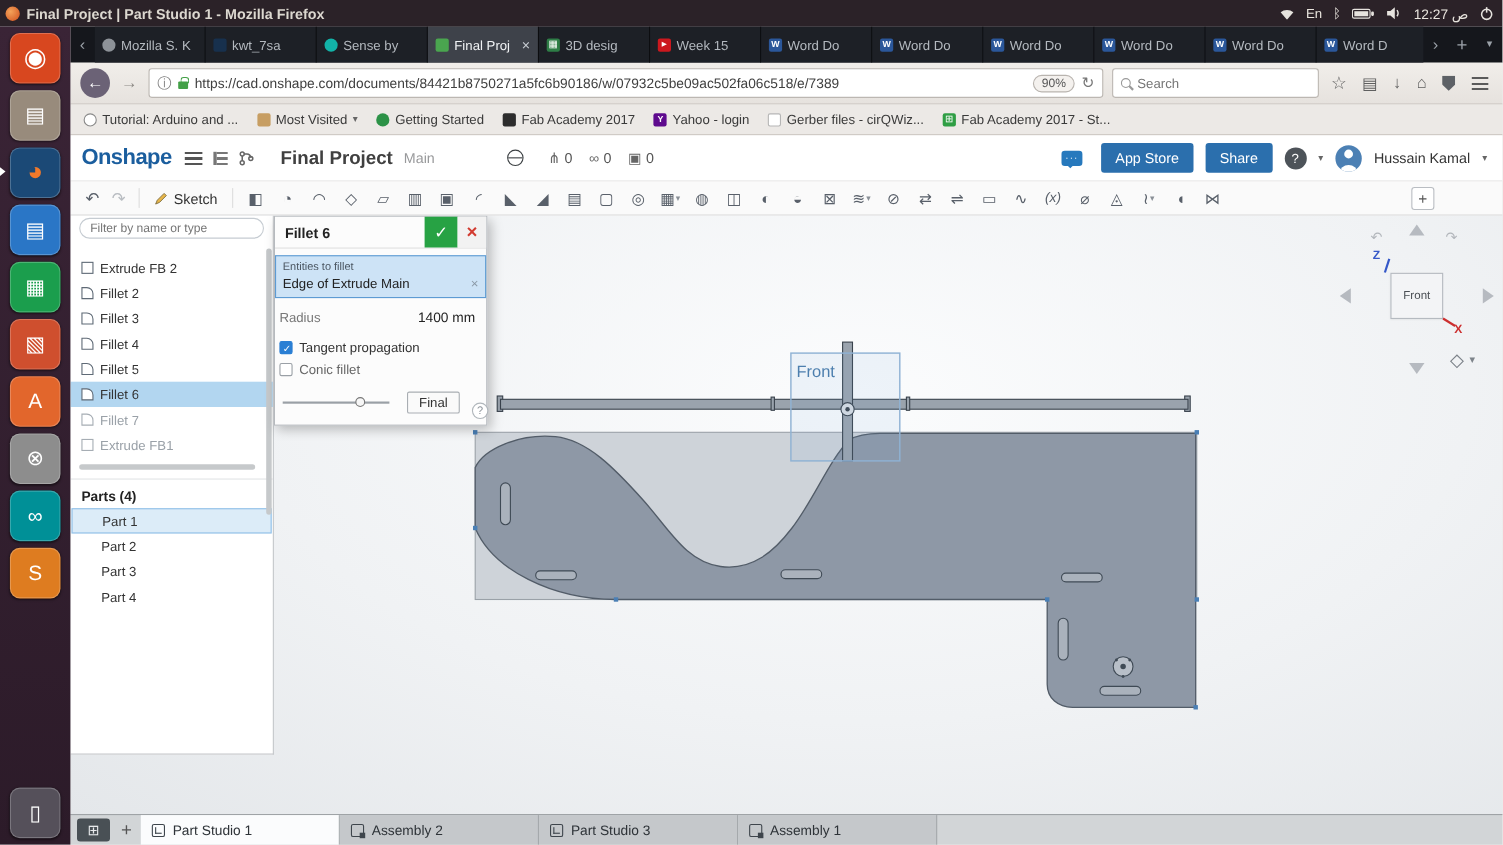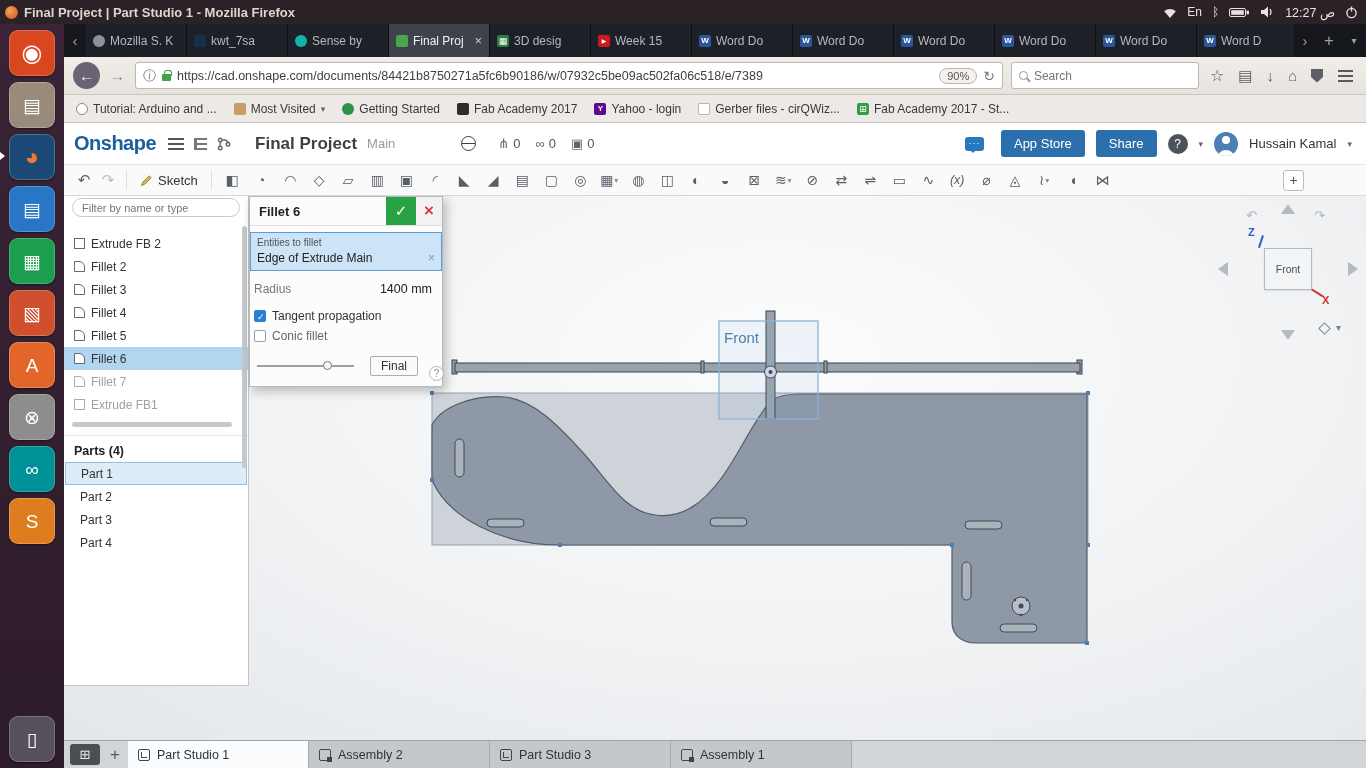--- a/index.html
+++ b/index.html
@@ -142,21 +142,21 @@
 .f-row{height:23px;display:flex;align-items:center;gap:6px;padding:0 10px;font-size:12px;color:#333}
 .f-row.selected{background:var(--selection,#b2d6f0)}
 .f-row.suppressed{color:#9aa1a8}
 .ficon{width:11px;height:11px;border:1.3px solid #5f6a76;flex:none;background:#fff}
 .f-row.suppressed .ficon{border-color:#a6adb4}
 .type-fillet .ficon{border-radius:0 6px 0 0}
 .f-label{white-space:nowrap;overflow:hidden}
 .fp-hscroll{margin:6px 8px 0;height:5px;width:160px;background:#c6c9cb;border-radius:3px}
 .fp-div{border-top:1px solid #e2e4e6;margin-top:8px}
 .fp-parts-title{font-size:12.5px;font-weight:bold;color:#222;padding:8px 10px 4px}
-.fp-part{height:23px;display:flex;align-items:center;padding:0 15px;font-size:12px;color:#333;border:1px solid transparent}
+.fp-part{height:23px;display:flex;align-items:center;padding:0 27px;font-size:12px;color:#333;border:1px solid transparent}
 .fp-part.selected{background:#dcecf8;border-color:#90c0e8;margin:0 1px}
 .fp-vscroll{position:absolute;right:1px;top:30px;width:5px;height:242px;background:#c6c9cb;border-radius:3px}
 
 
 .dialog{position:absolute;left:185px;top:0;width:194px;background:#fcfcfc;border:1px solid #b6babe;box-shadow:3px 4px 10px rgba(0,0,0,.25);z-index:20;font-size:12px}
 .dlg-head{height:29px;display:flex;align-items:stretch;border-bottom:1px solid #e0e0e0}
 .dlg-title{flex:1;font-weight:bold;font-size:13px;color:#222;display:flex;align-items:center;padding-left:9px}
 .dlg-ok{width:30px;background:#27a244;color:#fff;display:flex;align-items:center;justify-content:center;font-size:15px}
 .dlg-x{width:26px;color:#d23b30;display:flex;align-items:center;justify-content:center;font-size:17px;font-weight:bold;background:#f2f2f2}
 .dlg-body{padding:6px 0 10px}

